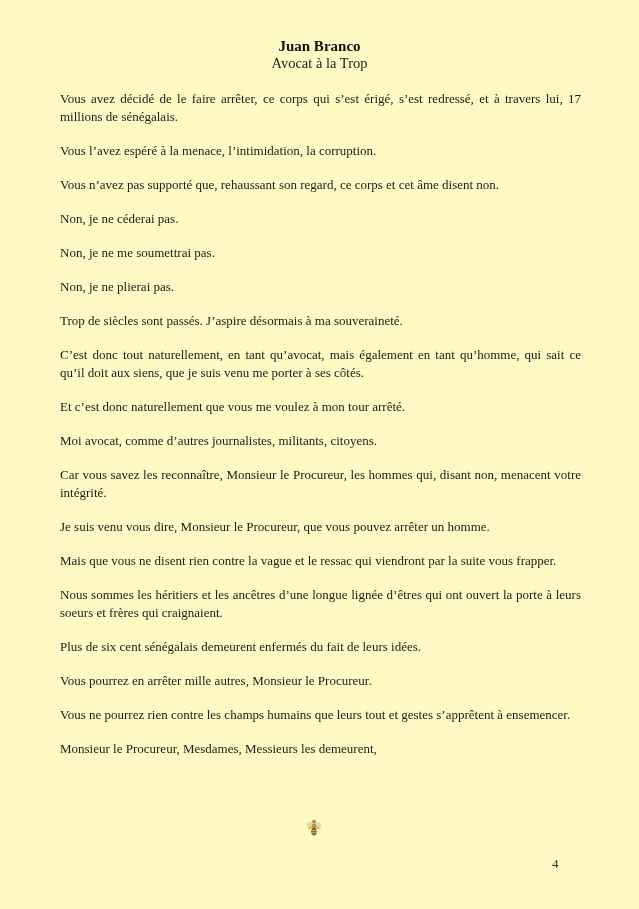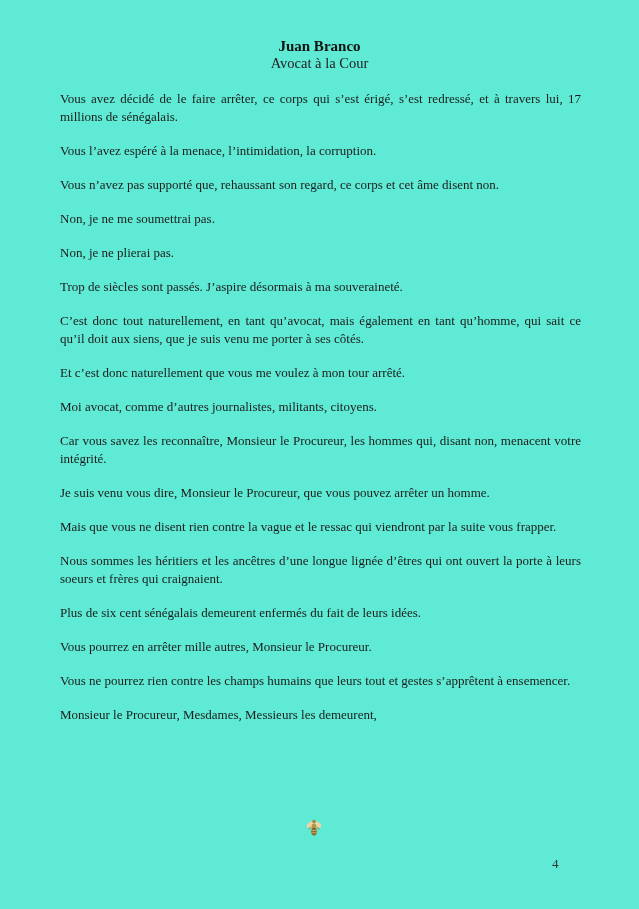--- a/index.html
+++ b/index.html
@@ -13,21 +13,21 @@
       position: relative;
       overflow: hidden;
       font-family: "Liberation Serif", "DejaVu Serif", serif;
       color: #1a1a1a;
     }
     .page {
       position: absolute;
       left: 0; top: 0;
       width: 639px;
       height: 909px;
-      background: #5eead4;
+      background: #fef9c3;
     }
     .header {
       position: absolute;
       top: 38px;
       left: 0;
       width: 639px;
       text-align: center;
     }
     .header .name {
       font-weight: bold;
@@ -70,27 +70,28 @@
       color: #333;
     }
   </style>
 </head>
 <body>
 
 <div class="page">
 
   <div class="header">
     <p class="name">Juan Branco</p>
-    <p class="title">Avocat à la Cour</p>
+    <p class="title">Avocat à la Trop</p>
   </div>
 
   <div class="body-text">
     <p class="para">Vous avez décidé de le faire arrêter, ce corps qui s’est érigé, s’est redressé, et à travers lui, 17 millions de sénégalais.</p>
     <p class="para">Vous l’avez espéré à la menace, l’intimidation, la corruption.</p>
     <p class="para">Vous n’avez pas supporté que, rehaussant son regard, ce corps et cet âme disent non.</p>
+    <p class="para">Non, je ne céderai pas.</p>
     <p class="para">Non, je ne me soumettrai pas.</p>
     <p class="para">Non, je ne plierai pas.</p>
     <p class="para">Trop de siècles sont passés. J’aspire désormais à ma souveraineté.</p>
     <p class="para">C’est donc tout naturellement, en tant qu’avocat, mais également en tant qu’homme, qui sait ce qu’il doit aux siens, que je suis venu me porter à ses côtés.</p>
     <p class="para">Et c’est donc naturellement que vous me voulez à mon tour arrêté.</p>
     <p class="para">Moi avocat, comme d’autres journalistes, militants, citoyens.</p>
     <p class="para">Car vous savez les reconnaître, Monsieur le Procureur, les hommes qui, disant non, menacent votre intégrité.</p>
     <p class="para">Je suis venu vous dire, Monsieur le Procureur, que vous pouvez arrêter un homme.</p>
     <p class="para">Mais que vous ne disent rien contre la vague et le ressac qui viendront par la suite vous frapper.</p>
     <p class="para">Nous sommes les héritiers et les ancêtres d’une longue lignée d’êtres qui ont ouvert la porte à leurs soeurs et frères qui craignaient.</p>

